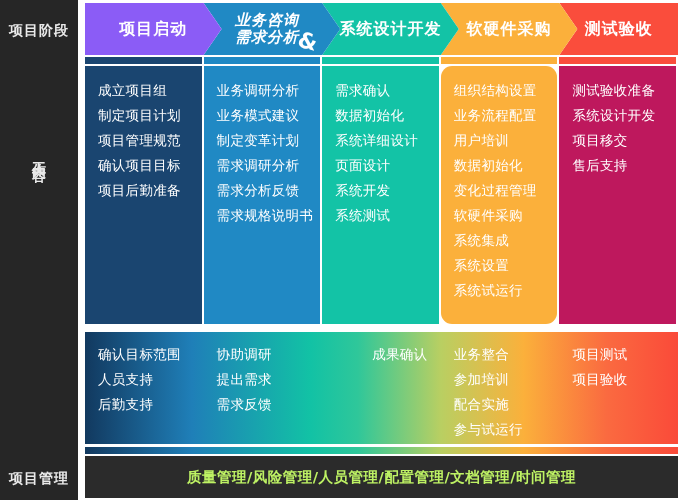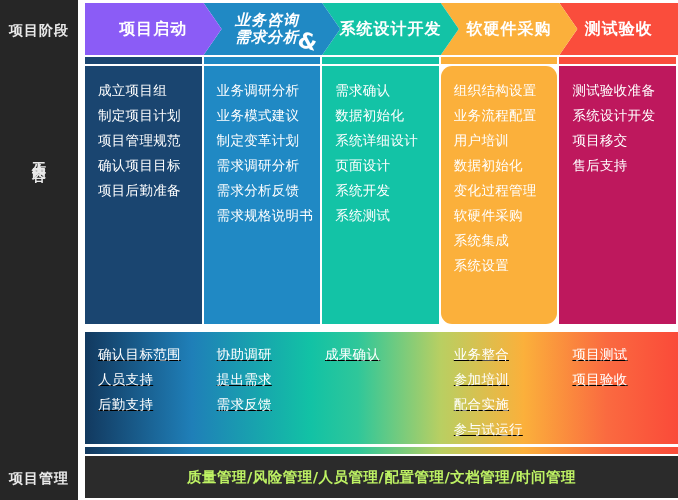--- a/index.html
+++ b/index.html
@@ -105,21 +105,20 @@
       #2fc79a 46%,
       #b9cf62 60%,
       #fbb03b 74%,
       #fa6a40 88%,
       #fa4a39 100%);
   }
   .gcol {
     position: absolute;
     top: 10px;
     padding-left: 13px;
-    text-decoration: underline;
   }
   .gcol .item {
     color: #ffffff;
     font-size: 13.5px;
     line-height: 25px;
     white-space: nowrap;
     letter-spacing: 0.3px;
   }
 
   
@@ -223,41 +222,42 @@
       </div>
       <div class="col" style="left: 440.8px; width: 116.6px; background: rgb(251, 176, 59); border-radius: 11px;">
         <div class="item">组织结构设置</div>
         <div class="item">业务流程配置</div>
         <div class="item">用户培训</div>
         <div class="item">数据初始化</div>
         <div class="item">变化过程管理</div>
         <div class="item">软硬件采购</div>
         <div class="item">系统集成</div>
         <div class="item">系统设置</div>
+        <div class="item">系统试运行</div>
       </div>
       <div class="col" style="left: 559.4px; width: 116.6px; background: #be185d;">
         <div class="item">测试验收准备</div>
         <div class="item">系统设计开发</div>
         <div class="item">项目移交</div>
         <div class="item">售后支持</div>
       </div>
     </div>
 
   <div class="grad-band" id="grad-band">
       <div class="gcol" style="left: 0px; width: 118.6px;">
         <div class="item">确认目标范围</div>
         <div class="item">人员支持</div>
         <div class="item">后勤支持</div>
       </div>
       <div class="gcol" style="left: 118.6px; width: 118.6px;">
         <div class="item">协助调研</div>
         <div class="item">提出需求</div>
         <div class="item">需求反馈</div>
       </div>
-      <div class="gcol" style="left: 227px; width: 118.6px;">
+      <div class="gcol" style="left: 249px; width: 118.6px; text-align: center;">
         <div class="item">成果确认</div>
       </div>
       <div class="gcol" style="left: 355.8px; width: 118.6px;">
         <div class="item">业务整合</div>
         <div class="item">参加培训</div>
         <div class="item">配合实施</div>
         <div class="item">参与试运行</div>
       </div>
       <div class="gcol" style="left: 474.4px; width: 118.6px;">
         <div class="item">项目测试</div>

